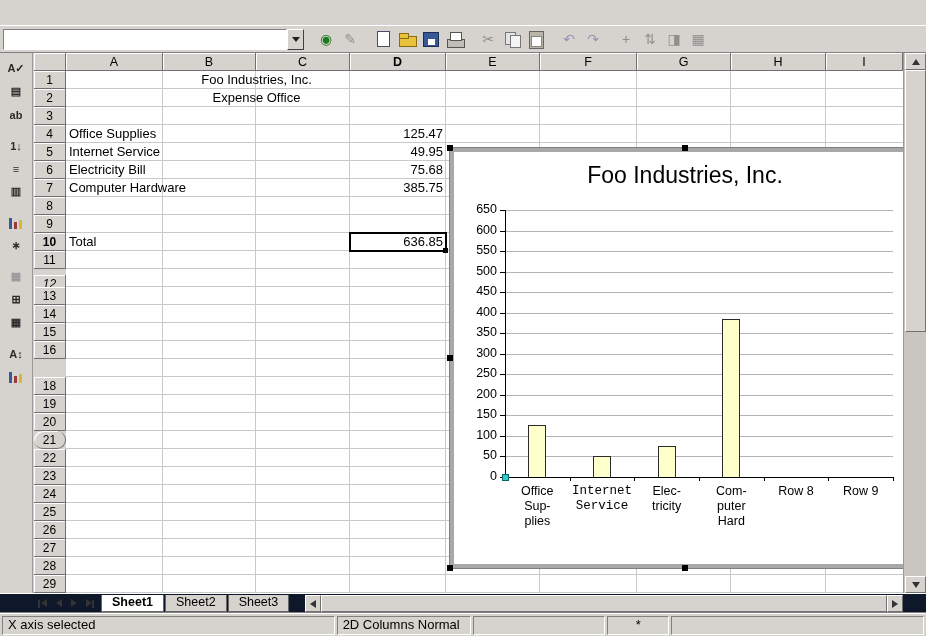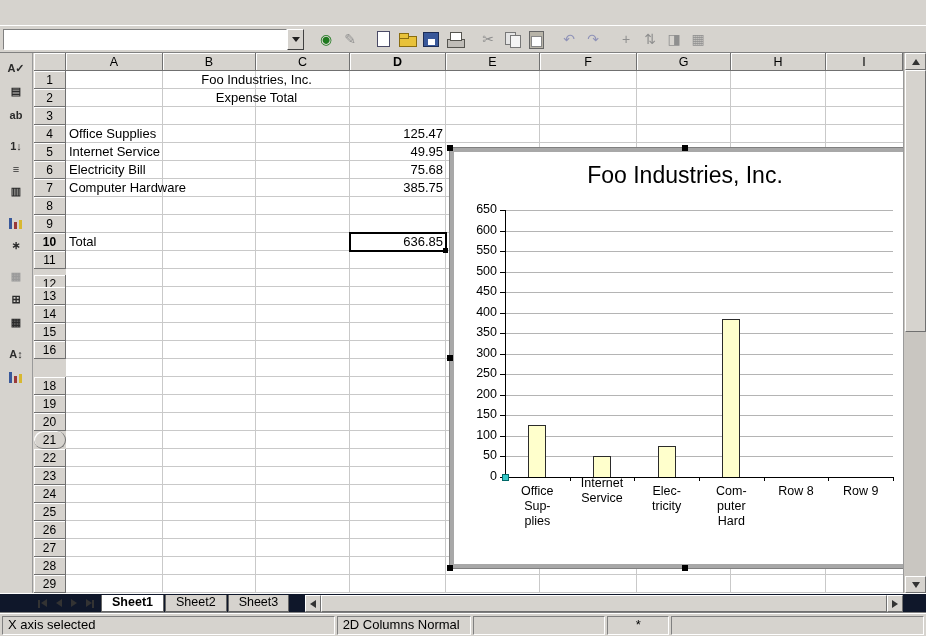--- a/index.html
+++ b/index.html
@@ -191,21 +191,21 @@
       <div class="row-head" style="top: 18px;">2</div>
       <div class="row-head" style="top: 36px;">3</div>
       <div class="row-head" style="top: 54px;">4</div>
       <div class="row-head" style="top: 72px;">5</div>
       <div class="row-head" style="top: 90px;">6</div>
       <div class="row-head" style="top: 108px;">7</div>
       <div class="row-head" style="top: 126px;">8</div>
       <div class="row-head" style="top: 144px;">9</div>
       <div class="row-head sel" style="top: 162px;">10</div>
       <div class="row-head" style="top: 180px;">11</div>
-      <div class="row-head" style="top: 204px;">12</div>
+      <div class="row-head" style="top: 204px; font-style: italic;">12</div>
       <div class="row-head" style="top: 216px;">13</div>
       <div class="row-head" style="top: 234px;">14</div>
       <div class="row-head" style="top: 252px;">15</div>
       <div class="row-head" style="top: 270px;">16</div>
       <div class="row-head" style="top: 273px; margin-left: 36px;">17</div>
       <div class="row-head" style="top: 306px;">18</div>
       <div class="row-head" style="top: 324px;">19</div>
       <div class="row-head" style="top: 342px;">20</div>
       <div class="row-head" style="top: 360px; border-radius: 9px;">21</div>
       <div class="row-head" style="top: 378px;">22</div>
@@ -220,21 +220,21 @@
   <div class="cells-viewport">
       <div class="vline" style="left: 96px;"></div>
       <div class="vline" style="left: 189px;"></div>
       <div class="vline" style="left: 283px;"></div>
       <div class="vline" style="left: 379px;"></div>
       <div class="vline" style="left: 473px;"></div>
       <div class="vline" style="left: 570px;"></div>
       <div class="vline" style="left: 664px;"></div>
       <div class="vline" style="left: 759px;"></div>
       <div class="cell center" style="left: 97px; top: 0px; width: 187px;">Foo Industries, Inc.</div>
-      <div class="cell center" style="left: 97px; top: 18px; width: 187px;">Expense Total</div>
+      <div class="cell center" style="left: 97px; top: 18px; width: 187px;">Expense Office</div>
       <div class="cell left" style="left: 0px; top: 54px; width: 97px;">Office Supplies</div>
       <div class="cell right" style="left: 284px; top: 54px; width: 96px;">125.47</div>
       <div class="cell left" style="left: 0px; top: 72px; width: 97px;">Internet Service</div>
       <div class="cell right" style="left: 284px; top: 72px; width: 96px;">49.95</div>
       <div class="cell left" style="left: 0px; top: 90px; width: 97px;">Electricity Bill</div>
       <div class="cell right" style="left: 284px; top: 90px; width: 96px;">75.68</div>
       <div class="cell left" style="left: 0px; top: 108px; width: 97px;">Computer Hardware</div>
       <div class="cell right" style="left: 284px; top: 108px; width: 96px;">385.75</div>
       <div class="cell left" style="left: 0px; top: 162px; width: 97px;">Total</div>
       <div class="cell right" style="left: 284px; top: 162px; width: 96px;">636.85</div>
@@ -283,21 +283,21 @@
         <div class="cgrid" style="left: 51px; top: 58px; width: 388px;"></div>
         <div class="ctick" style="left: 46px; top: 58px;"></div>
         <div class="cylabel" style="left: 5px; top: 50px;">650</div>
         <div class="caxis-y" style="left: 51px; top: 58px; height: 267px;"></div>
         <div class="caxis-x" style="left: 51px; top: 325px; width: 388px;"></div>
         <div class="cbar" style="left: 74.3333px; top: 273.461px; height: 51.5392px;"></div>
         <div class="cxlabel" style="left: 51px; top: 332px; width: 64.6667px;">Office
 Sup-
 plies</div>
         <div class="cbar" style="left: 139px; top: 304.482px; height: 20.5179px;"></div>
-        <div class="cxlabel" style="left: 115.667px; top: 324px; width: 64.6667px;">Internet
+        <div class="cxlabel" style="left: 115.667px; top: 332px; width: 64.6667px; font-family: Liberation Mono, monospace;">Internet
 Service</div>
         <div class="cbar" style="left: 203.667px; top: 293.913px; height: 31.087px;"></div>
         <div class="cxlabel" style="left: 180.333px; top: 332px; width: 64.6667px;">Elec-
 tricity</div>
         <div class="cbar" style="left: 268.333px; top: 166.546px; height: 158.454px;"></div>
         <div class="cxlabel" style="left: 245px; top: 332px; width: 64.6667px;">Com-
 puter
 Hard</div>
         <div class="cxlabel" style="left: 309.667px; top: 332px; width: 64.6667px;">Row 8</div>
         <div class="cxlabel" style="left: 374.333px; top: 332px; width: 64.6667px;">Row 9</div>

